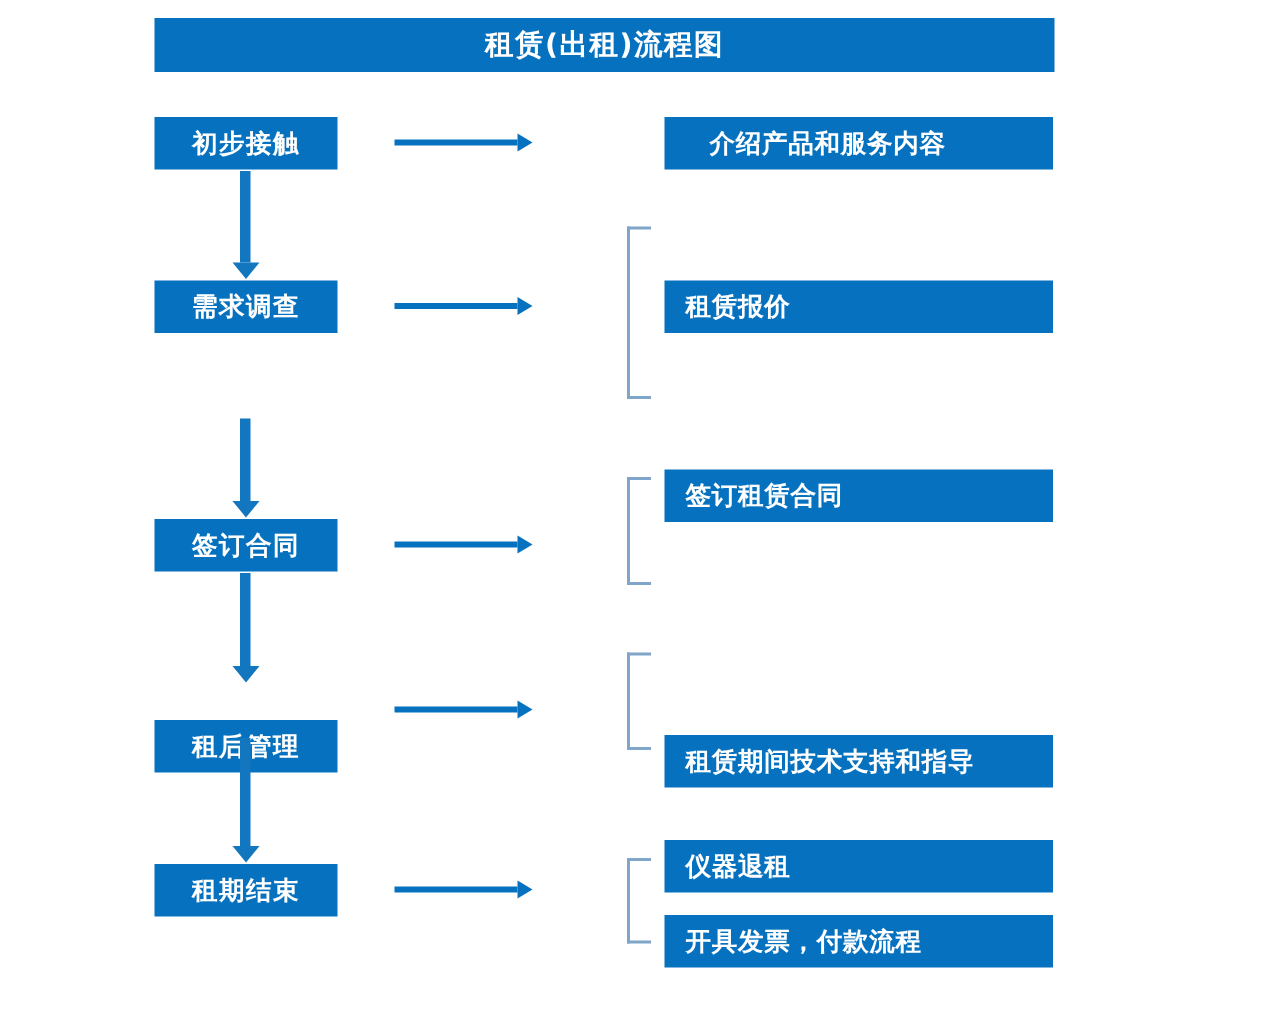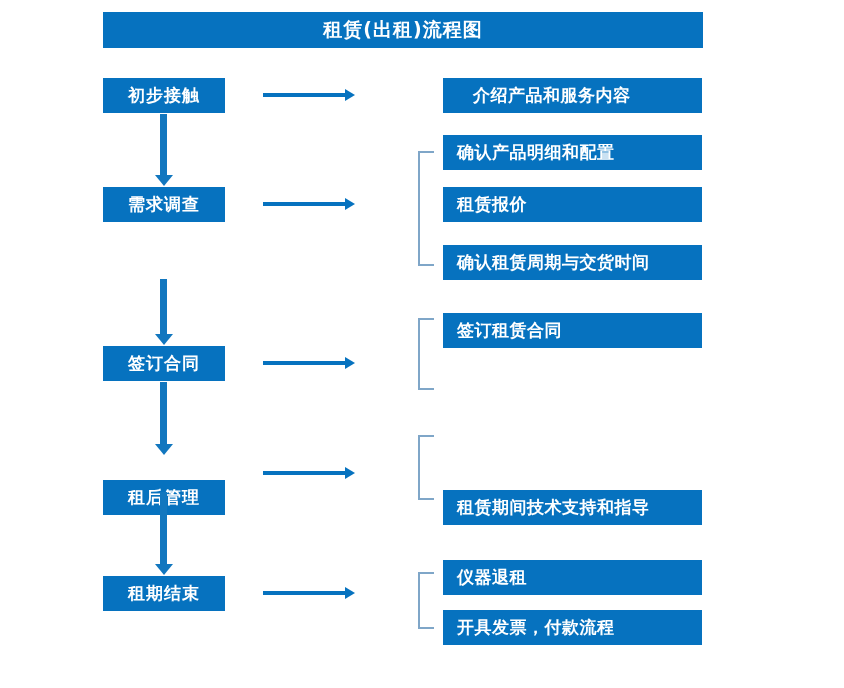--- a/index.html
+++ b/index.html
@@ -177,25 +177,23 @@
   <div class="bracket" style="left:418px; top:151px; width:16px; height:115px;"></div>
 
   <div class="bracket" style="left:418px; top:318px; width:16px; height:72px;"></div>
 
   <div class="bracket" style="left:418px; top:435px; width:16px; height:65px;"></div>
 
   <div class="bracket" style="left:418px; top:572px; width:16px; height:57px;"></div>
 
   <div class="box right" style="top:78px;padding-left:30px;">介绍产品和服务内容</div>
 
-  <div class="box right" style="top:135px;">确认产品明细和配置</div>
 
   <div class="box right" style="top:187px;">租赁报价</div>
 
-  <div class="box right" style="top:245px;">确认租赁周期与交货时间</div>
 
   <div class="box right" style="top:313px;">签订租赁合同</div>
 
 
 
   <div class="box right" style="top:560px;">仪器退租</div>
 
   <div class="box right" style="top:490px;">租赁期间技术支持和指导</div>
 
   <div class="box right" style="top:610px;">开具发票，付款流程</div>

